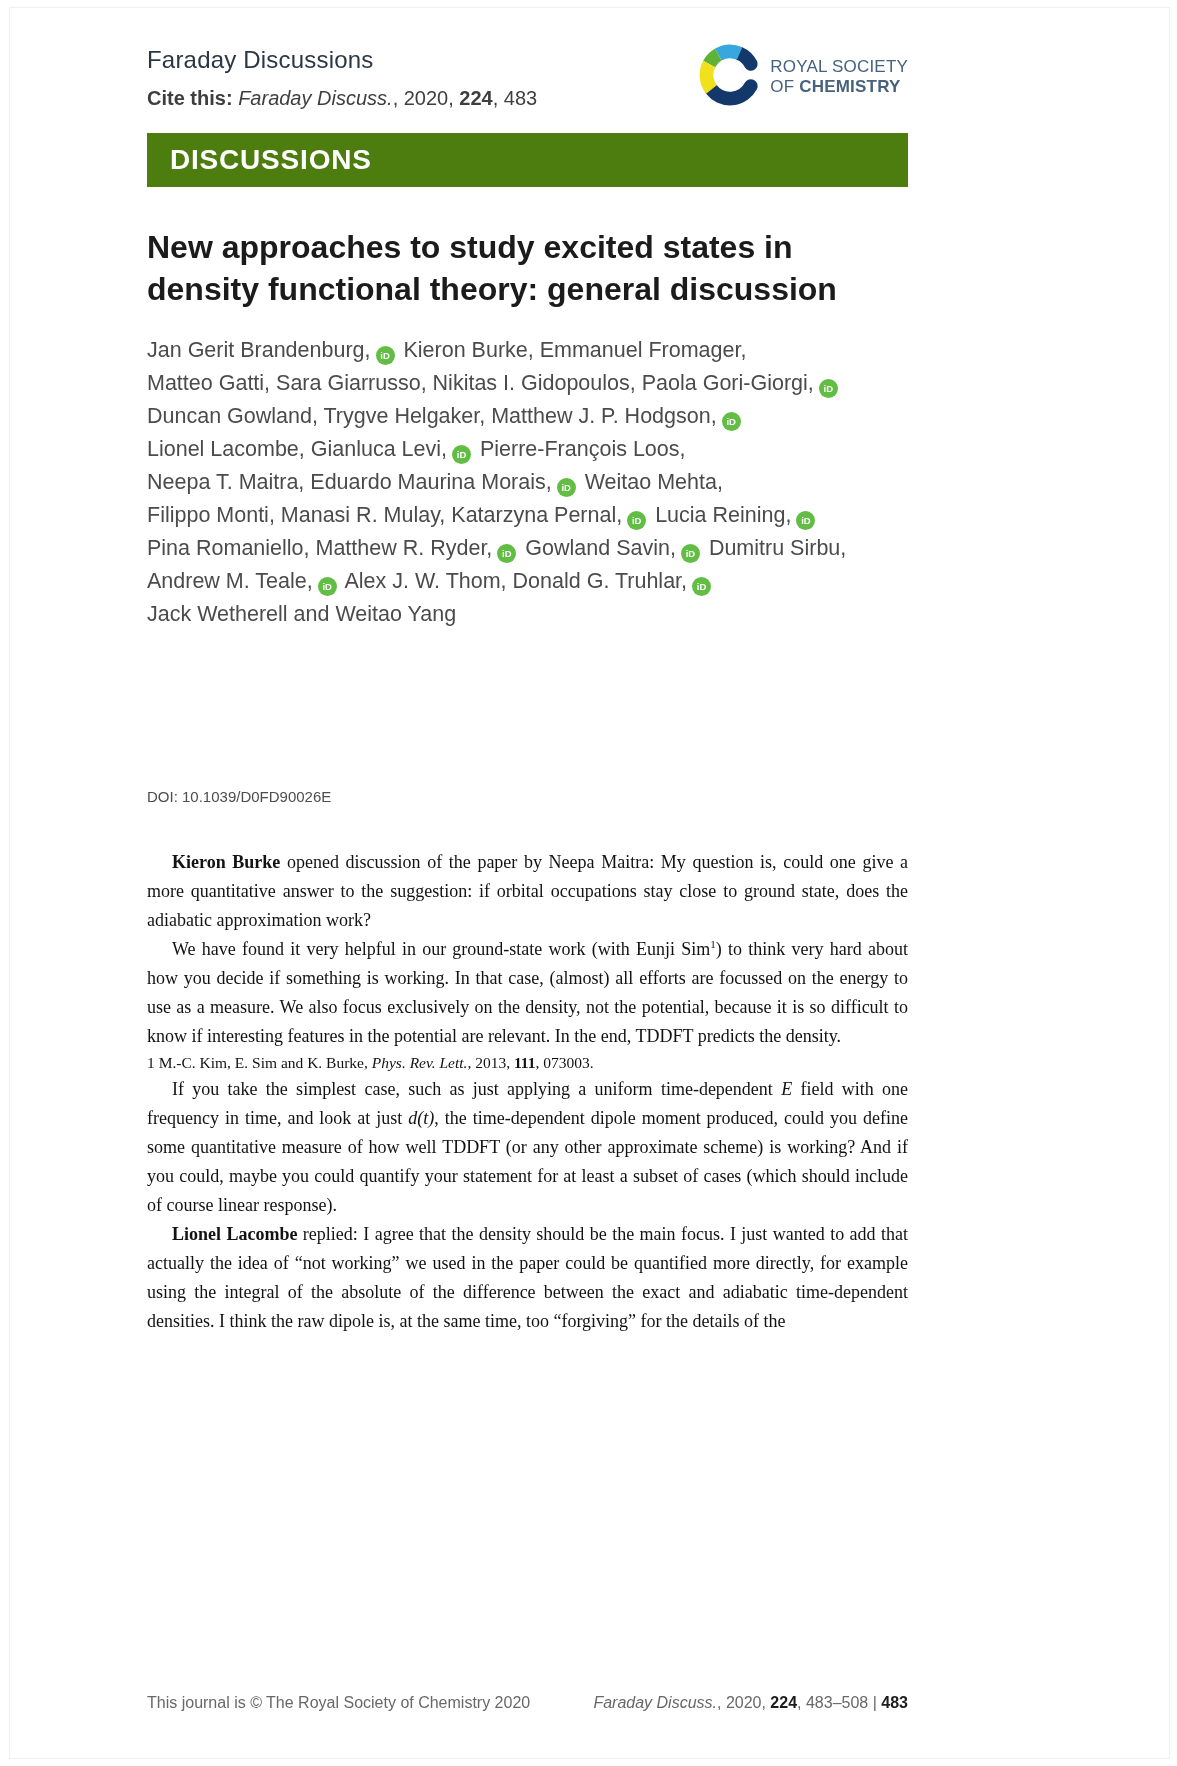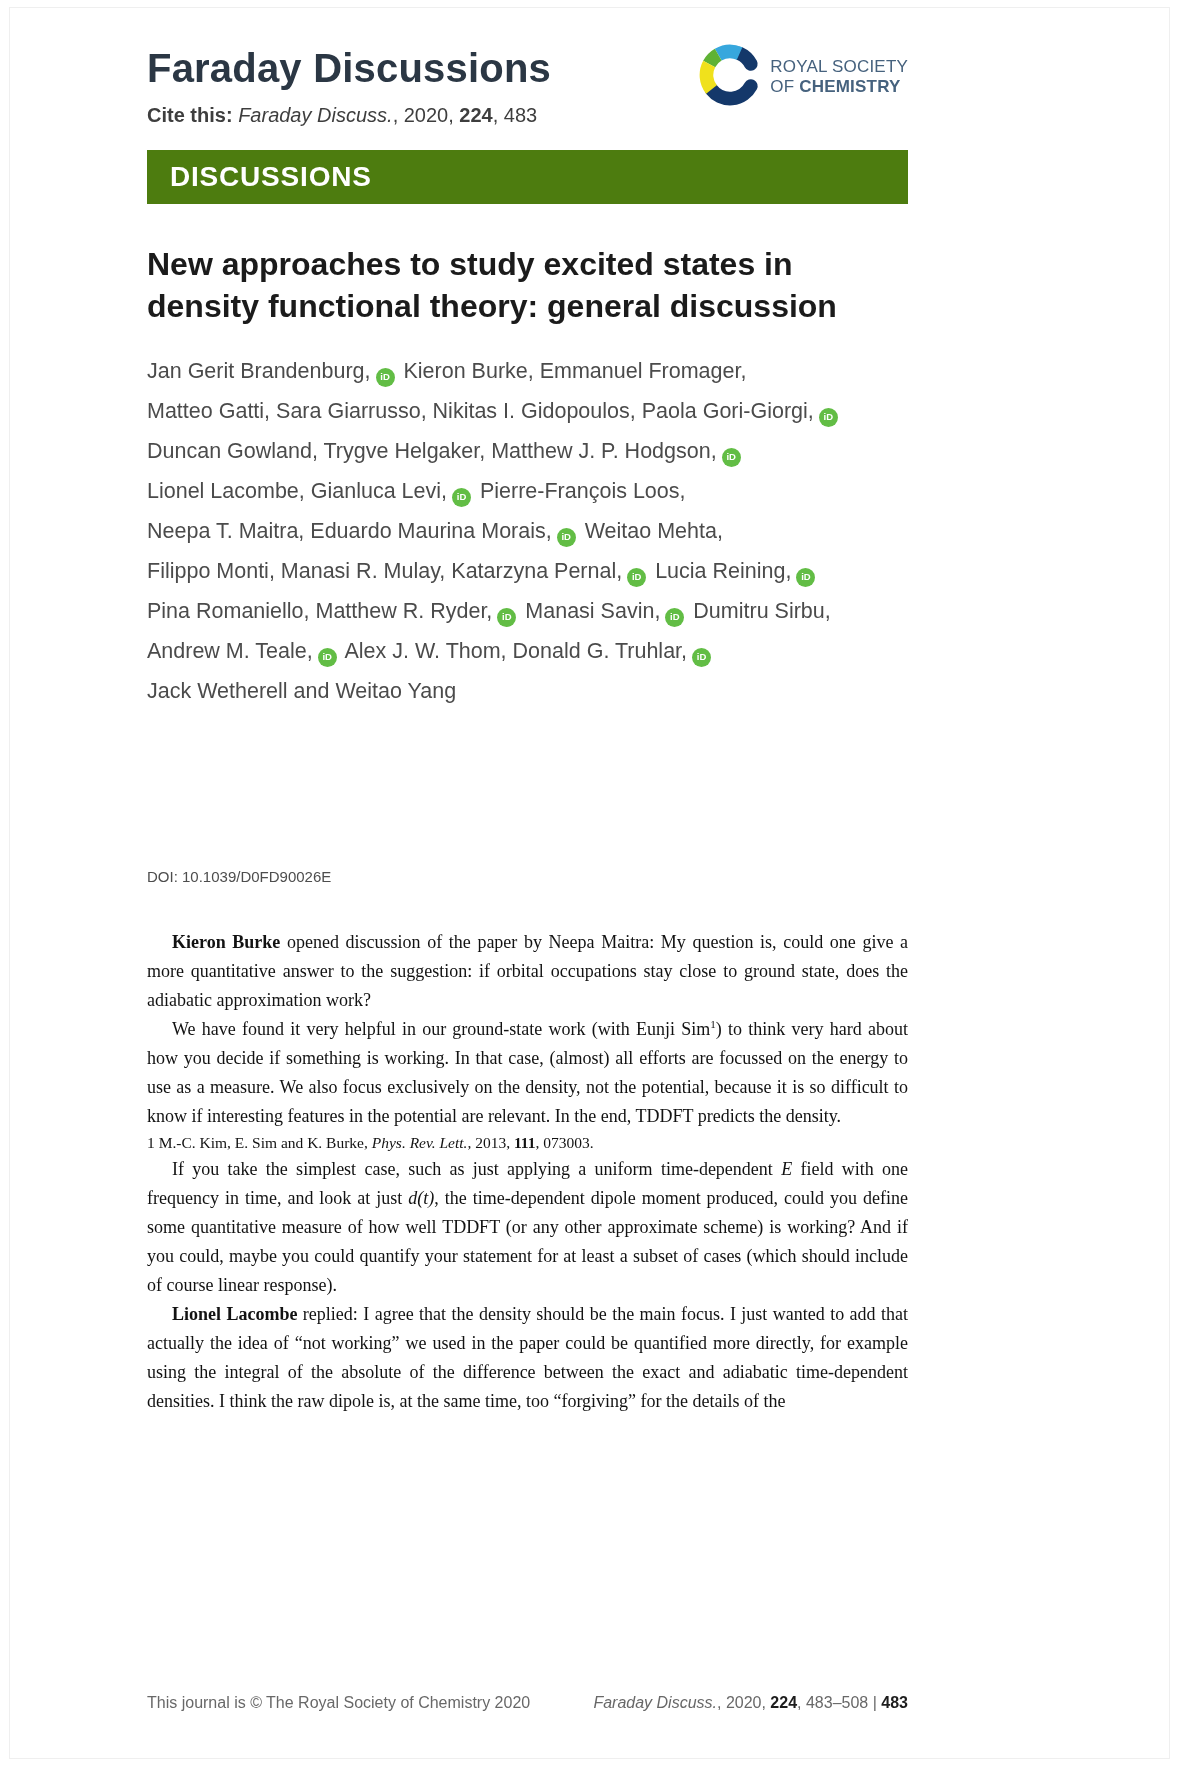--- a/index.html
+++ b/index.html
@@ -2,31 +2,31 @@
 <html><head>
 <meta charset="utf-8">
 <style>
   html,body{margin:0;padding:0;}
   body{
     width:1177px;height:1766px;position:relative;background:#ffffff;
     font-family:"Liberation Sans", sans-serif;overflow:hidden;
   }
   .scan-edge{position:absolute;top:7px;left:9px;right:7px;bottom:7px;border:1px solid #efefef;pointer-events:none;}
   .content{position:absolute;left:147px;top:0;width:761px;}
-  .journal-title{margin-top:46px;font-size:40px;font-weight:700;color:#2b3744;letter-spacing:.2px;}
+  .journal-title{margin-top:46px;font-size:24px;font-weight:400;color:#2b3744;letter-spacing:.2px;}
   .cite-line{margin-top:13px;font-size:20px;color:#3e3e3e;}
   .cite-line .seg-b{font-weight:700;}
   .cite-line .seg-i{font-style:italic;}
   .logo{position:absolute;top:44px;right:0;display:flex;align-items:center;gap:9px;}
   .logo-text{font-size:17px;line-height:20px;color:#46627e;letter-spacing:.2px;}
   .logo-text .seg-b{font-weight:700;}
   .banner{margin-top:23px;height:54px;background:#4d7c0f;display:flex;align-items:center;padding-left:23px;box-sizing:border-box;}
   .banner-label{color:#ffffff;font-size:28px;font-weight:700;letter-spacing:.8px;}
   .article-title{margin-top:39px;font-size:32px;line-height:42px;font-weight:700;color:#1b1b1b;}
-  .authors{margin-top:24px;font-size:21.5px;line-height:40px;color:#4b4b4b;font-weight:400;}
+  .authors{margin-top:24px;font-size:21.5px;line-height:33px;color:#4b4b4b;font-weight:400;}
   .author-line{white-space:nowrap;}
   .orcid-icon{
     display:inline-flex;align-items:center;justify-content:center;
     width:19px;height:19px;border-radius:50%;background:#62bd45;color:#fff;
     font-size:9.5px;font-weight:700;vertical-align:-2px;margin:0 3px 0 5px;cursor:pointer;
   }
   .doi{margin-top:157px;font-size:15px;color:#4d4d4d;}
   .body{margin-top:43px;font-family:"Liberation Serif", serif;font-size:18px;line-height:29px;color:#121212;text-align:justify;}
   .body p{margin:0;}
   .para{text-indent:25px;}
@@ -76,21 +76,21 @@
 
     <div class="article-title">New approaches to study excited states in density functional theory: general discussion</div>
 
     <div class="authors">
         <div class="author-line"><span>Jan Gerit Brandenburg,</span><span class="orcid-icon">iD</span><span> Kieron Burke, Emmanuel Fromager,</span></div>
         <div class="author-line"><span>Matteo Gatti, Sara Giarrusso, Nikitas I. Gidopoulos, Paola Gori-Giorgi,</span><span class="orcid-icon">iD</span></div>
         <div class="author-line"><span>Duncan Gowland, Trygve Helgaker, Matthew J. P. Hodgson,</span><span class="orcid-icon">iD</span></div>
         <div class="author-line"><span>Lionel Lacombe, Gianluca Levi,</span><span class="orcid-icon">iD</span><span> Pierre-François Loos,</span></div>
         <div class="author-line"><span>Neepa T. Maitra, Eduardo Maurina Morais,</span><span class="orcid-icon">iD</span><span> Weitao Mehta,</span></div>
         <div class="author-line"><span>Filippo Monti, Manasi R. Mulay, Katarzyna Pernal,</span><span class="orcid-icon">iD</span><span> Lucia Reining,</span><span class="orcid-icon">iD</span></div>
-        <div class="author-line"><span>Pina Romaniello, Matthew R. Ryder,</span><span class="orcid-icon">iD</span><span> Manasi Savin,</span><span class="orcid-icon">iD</span><span> Dumitru Sirbu,</span></div>
+        <div class="author-line"><span>Pina Romaniello, Matthew R. Ryder,</span><span class="orcid-icon">iD</span><span> Gowland Savin,</span><span class="orcid-icon">iD</span><span> Dumitru Sirbu,</span></div>
         <div class="author-line"><span>Andrew M. Teale,</span><span class="orcid-icon">iD</span><span> Alex J. W. Thom, Donald G. Truhlar,</span><span class="orcid-icon">iD</span></div>
         <div class="author-line"><span>Jack Wetherell and Weitao Yang</span></div>
       </div>
 
     <div class="doi">DOI: 10.1039/D0FD90026E</div>
 
     <div class="body">
       <p class="para"><span class="seg-b">Kieron Burke</span><span> opened discussion of the paper by Neepa Maitra: My question is, could one give a more quantitative answer to the suggestion: if orbital occupations stay close to ground state, does the adiabatic approximation work?</span></p>
       <p class="para"><span>We have found it very helpful in our ground-state work (with Eunji Sim</span><span class="seg-sup">1</span><span>) to think very hard about how you decide if something is working. In that case, (almost) all efforts are focussed on the energy to use as a measure. We also focus exclusively on the density, not the potential, because it is so difficult to know if interesting features in the potential are relevant. In the end, TDDFT predicts the density.</span></p>
       <p class="reference"><span>1 M.-C. Kim, E. Sim and K. Burke, </span><span class="seg-i">Phys. Rev. Lett.</span><span>, 2013, </span><span class="seg-b">111</span><span>, 073003.</span></p>

